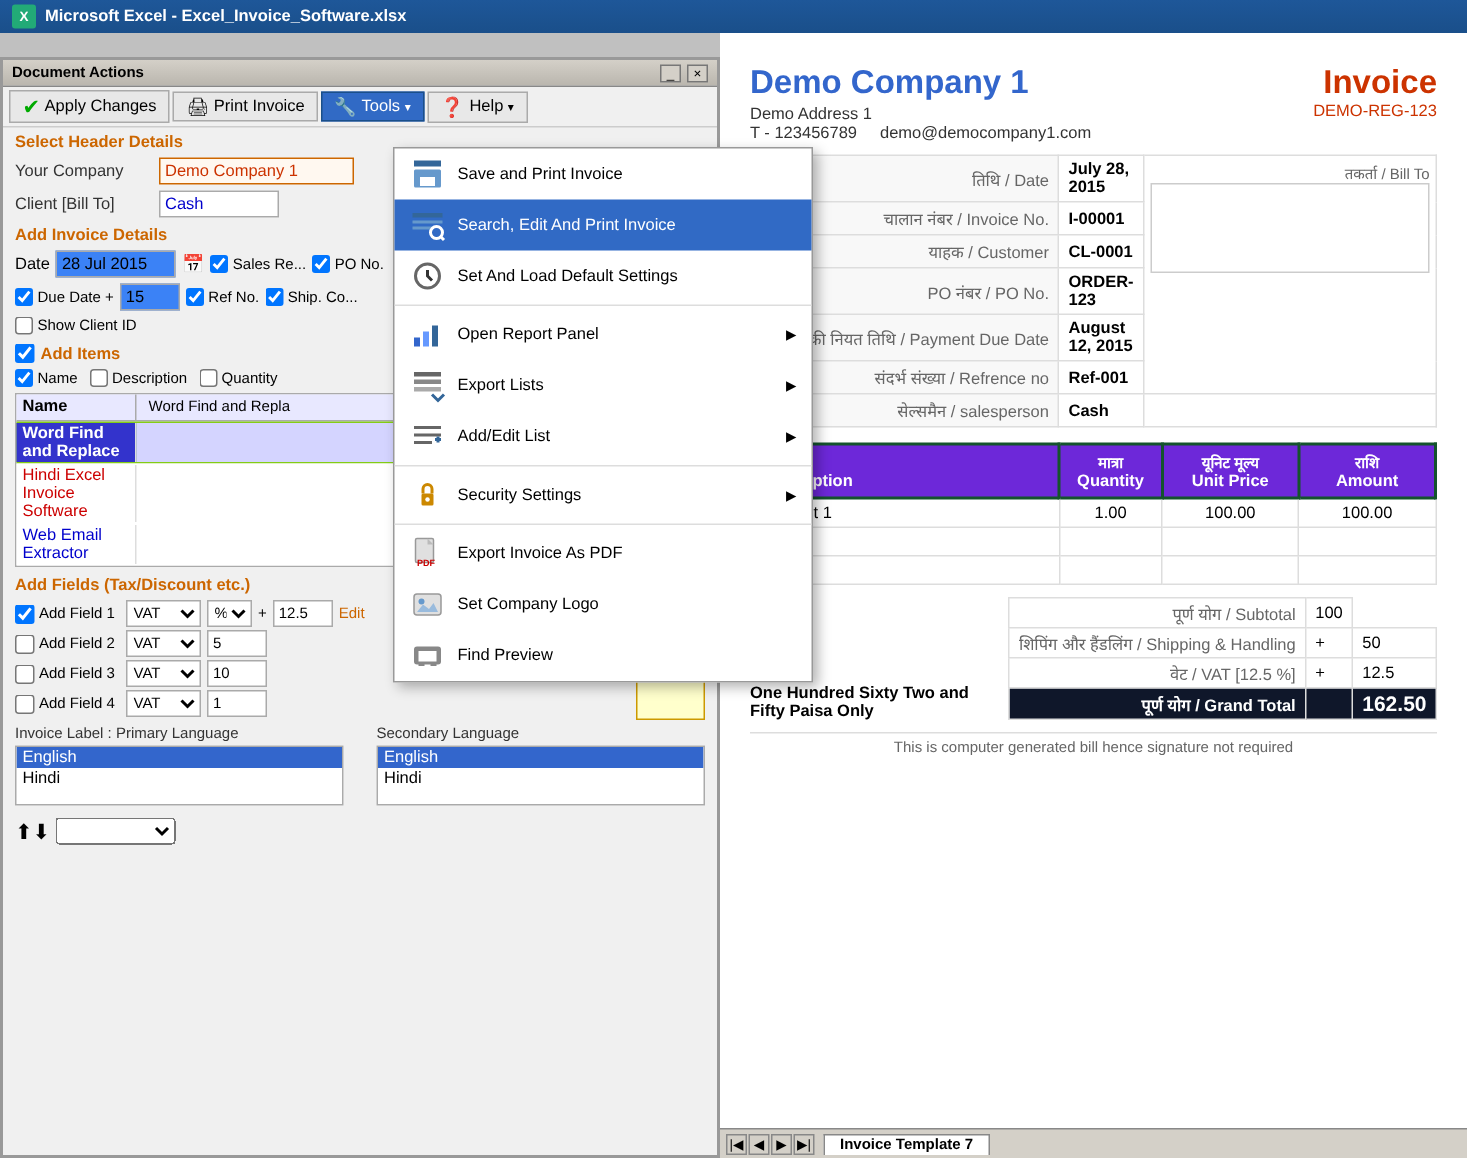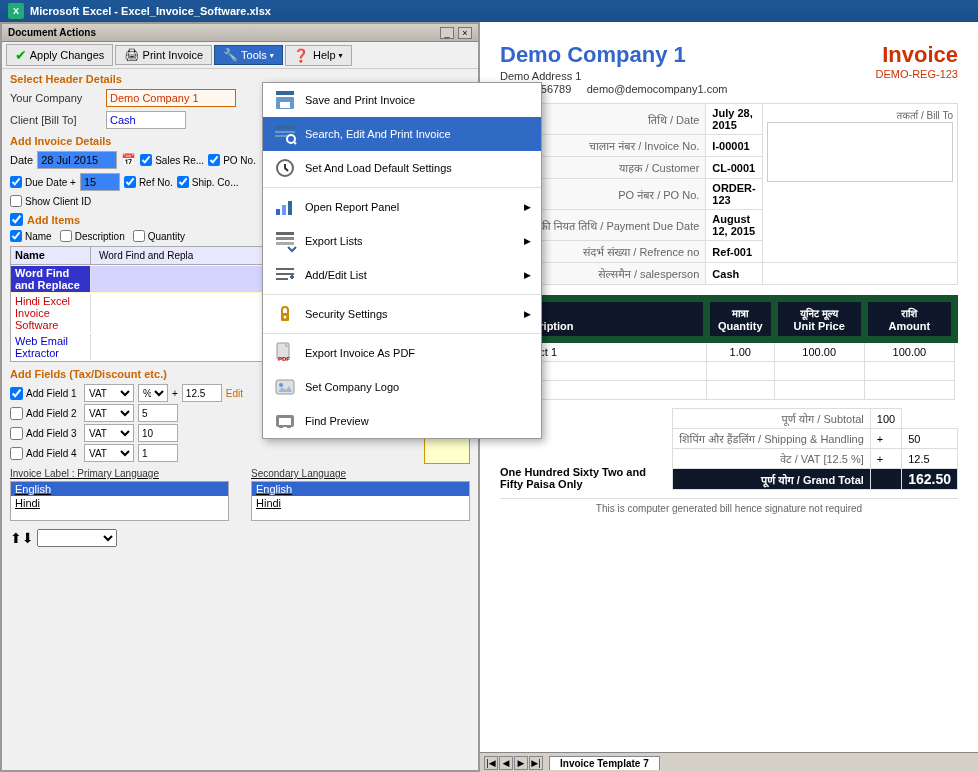--- a/index.html
+++ b/index.html
@@ -6,21 +6,21 @@
     body { font-family: 'Segoe UI', Tahoma, Arial, sans-serif; font-size: 11px; background: #c0c0c0; width: 978px; height: 772px; overflow: hidden; position: relative; }
 
     
     .title-bar { background: linear-gradient(to bottom, #1e5799, #1a4f8a); color: white; height: 22px; display: flex; align-items: center; padding: 0 8px; font-size: 11px; font-weight: bold; position: absolute; top: 0; left: 0; right: 0; z-index: 100; }
     .title-bar-icon { width: 16px; height: 16px; background: #2a7; margin-right: 6px; border-radius: 2px; display: flex; align-items: center; justify-content: center; font-size: 9px; color: white; }
 
     
     .main-container { position: absolute; top: 22px; left: 0; right: 0; bottom: 0; display: flex; }
 
     
-    .left-panel { width: 480px; background: #f0f0f0; border: 2px solid #999; position: relative; }
+    .left-panel { width: 480px; background: #f0f0f0; border: 2px solid #999; position: relative; margin-top: 16px; }
     
     .panel-title-bar { background: linear-gradient(to bottom, #d4d0c8, #bab6ae); height: 18px; display: flex; align-items: center; justify-content: space-between; padding: 0 6px; border-bottom: 1px solid #888; }
     .panel-title { font-size: 10px; font-weight: bold; color: #000; }
     .panel-controls { display: flex; gap: 4px; }
     .panel-ctrl-btn { width: 14px; height: 12px; background: #d4d0c8; border: 1px solid #777; font-size: 9px; display: flex; align-items: center; justify-content: center; cursor: pointer; }
     .dropdown-arrow { font-size: 8px; }
 
     
     .section-header { color: #cc6600; font-weight: bold; font-size: 11px; padding: 4px 8px 2px; }
 
@@ -45,21 +45,21 @@
     
     
     .items-table { margin: 2px 8px; border: 1px solid #aaa; background: white; }
     .items-table-header { background: #e8e8ff; display: flex; border-bottom: 1px solid #aaa; }
     .items-table-header .col { padding: 2px 4px; font-size: 11px; font-weight: bold; border-right: 1px solid #aaa; }
     .col-name { width: 80px; }
     .col-find { flex: 1; }
     .col-num { width: 35px; }
 
     
-    .product-row-1 { display: flex; background: #fef9c3; padding: 1px 0; }
+    .product-row-1 { display: flex; background: #84cc16; padding: 1px 0; }
     .product-row-2 { display: flex; background: white; padding: 1px 0; color: #cc0000; }
     .product-row-3 { display: flex; background: white; padding: 1px 0; color: #0000cc; }
     .product-col { padding: 1px 4px; font-size: 11px; border-right: 1px solid #ddd; }
     .field-row { display: flex; align-items: center; gap: 4px; margin: 2px 0; }
     .field-check { display: flex; align-items: center; gap: 3px; font-size: 10px; min-width: 70px; }
     .field-select { border: 1px solid #aaa; background: white; font-size: 10px; height: 18px; }
     .field-input { border: 1px solid #aaa; background: white; padding: 1px 3px; font-size: 10px; height: 18px; width: 40px; }
     .edit-link { color: #cc6600; font-size: 10px; cursor: pointer; }
     .you-can-select { background: #ffffcc; border: 1px solid #cc9900; padding: 2px 4px; font-size: 10px; text-align: center; color: #666; line-height: 1.3; }
     .lang-label { font-size: 10px; color: #333; margin-bottom: 2px; }
@@ -95,21 +95,21 @@
     .invoice-num { font-size: 11px; color: #cc3300; text-align: right; }
 
     
     .invoice-meta { width: 100%; border-collapse: collapse; margin-bottom: 10px; }
     .invoice-meta td { padding: 3px 6px; font-size: 11px; border: 1px solid #ddd; }
     .invoice-meta .label-col { color: #666; text-align: right; background: #f8f8f8; white-space: nowrap; }
     .invoice-meta .value-col { color: #000; font-weight: bold; }
 
     
     .items-invoice-table { width: 100%; border-collapse: collapse; margin-bottom: 8px; }
-    .items-invoice-table th { background: #0f172a; color: white; padding: 4px 6px; font-size: 11px; text-align: center; border: 7px solid #14532d; }
+    .items-invoice-table th { background: #6d28d9; color: white; padding: 4px 6px; font-size: 11px; text-align: center; border: 2px solid #14532d; }
     .items-invoice-table td { padding: 3px 6px; font-size: 11px; border: 1px solid #ddd; text-align: center; }
     .items-invoice-table td.left { text-align: left; }
 
     
     .totals-section { display: flex; justify-content: space-between; align-items: flex-end; margin-top: 8px; }
     .amount-words { font-size: 11px; font-weight: bold; flex: 1; padding-right: 20px; }
     .totals-table { border-collapse: collapse; min-width: 280px; }
     .totals-table td { padding: 2px 6px; font-size: 11px; border: 1px solid #ddd; }
     .totals-table .label { text-align: right; color: #666; }
     .totals-table .grand-total td { font-weight: bold; background: #0f172a; color: white; margin-left: 24px; }
@@ -296,21 +296,21 @@
               <input type="checkbox" style="">
               <span>Add Field 4</span>
             </div>
           <select class="field-select" style="width:50px;"><option>VAT</option></select>
           <input class="field-input" value="1" style="">
         </div>
       </div>
       <div class="you-can-select">You can<br>select<br>upto<br>4 Fields</div>
     </div>
 
-    <div style="padding:4px 8px; display:grid; grid-template-columns:1fr 1fr; gap:22px;text-decoration:underline;">
+    <div style="padding:4px 8px; display:grid; grid-template-columns:1fr 1fr; gap:22px;">
       <div>
         <div class="lang-label">Invoice Label : Primary Language</div>
         <div class="lang-list">
           <div class="lang-item selected">English</div>
           <div class="lang-item">Hindi</div>
         </div>
       </div>
       <div>
         <div class="lang-label">Secondary Language</div>
         <div class="lang-list">

